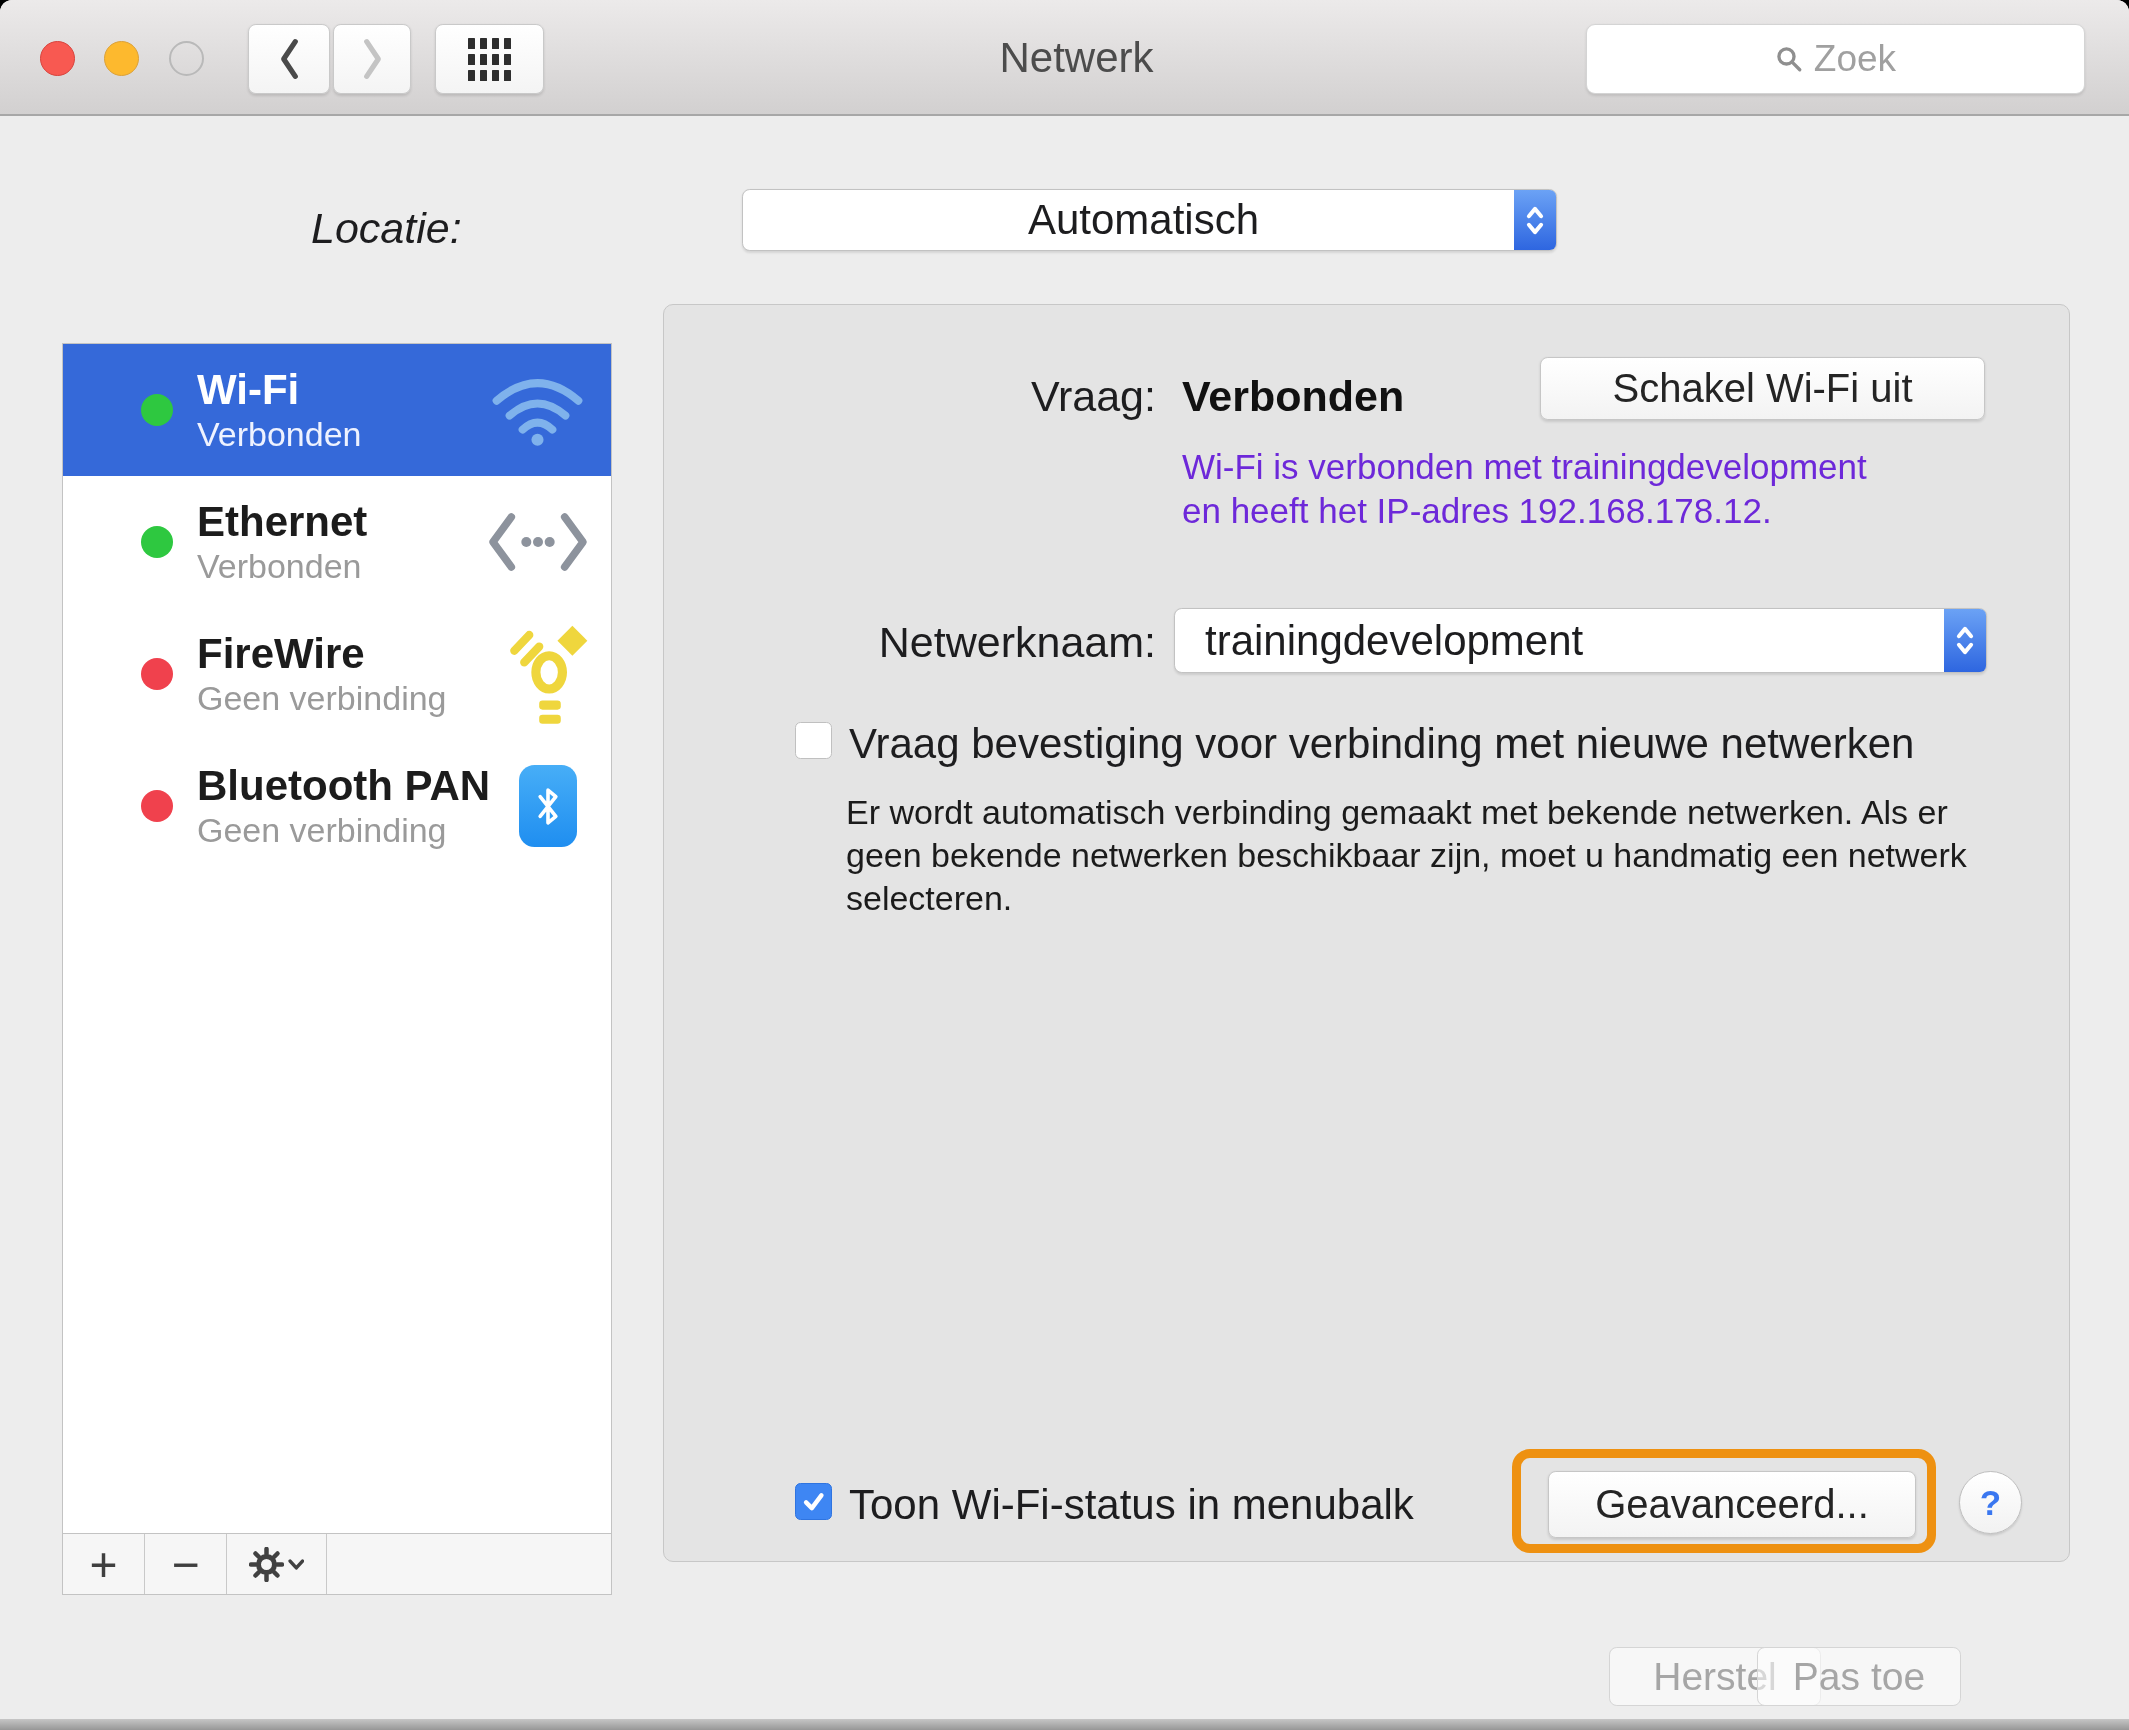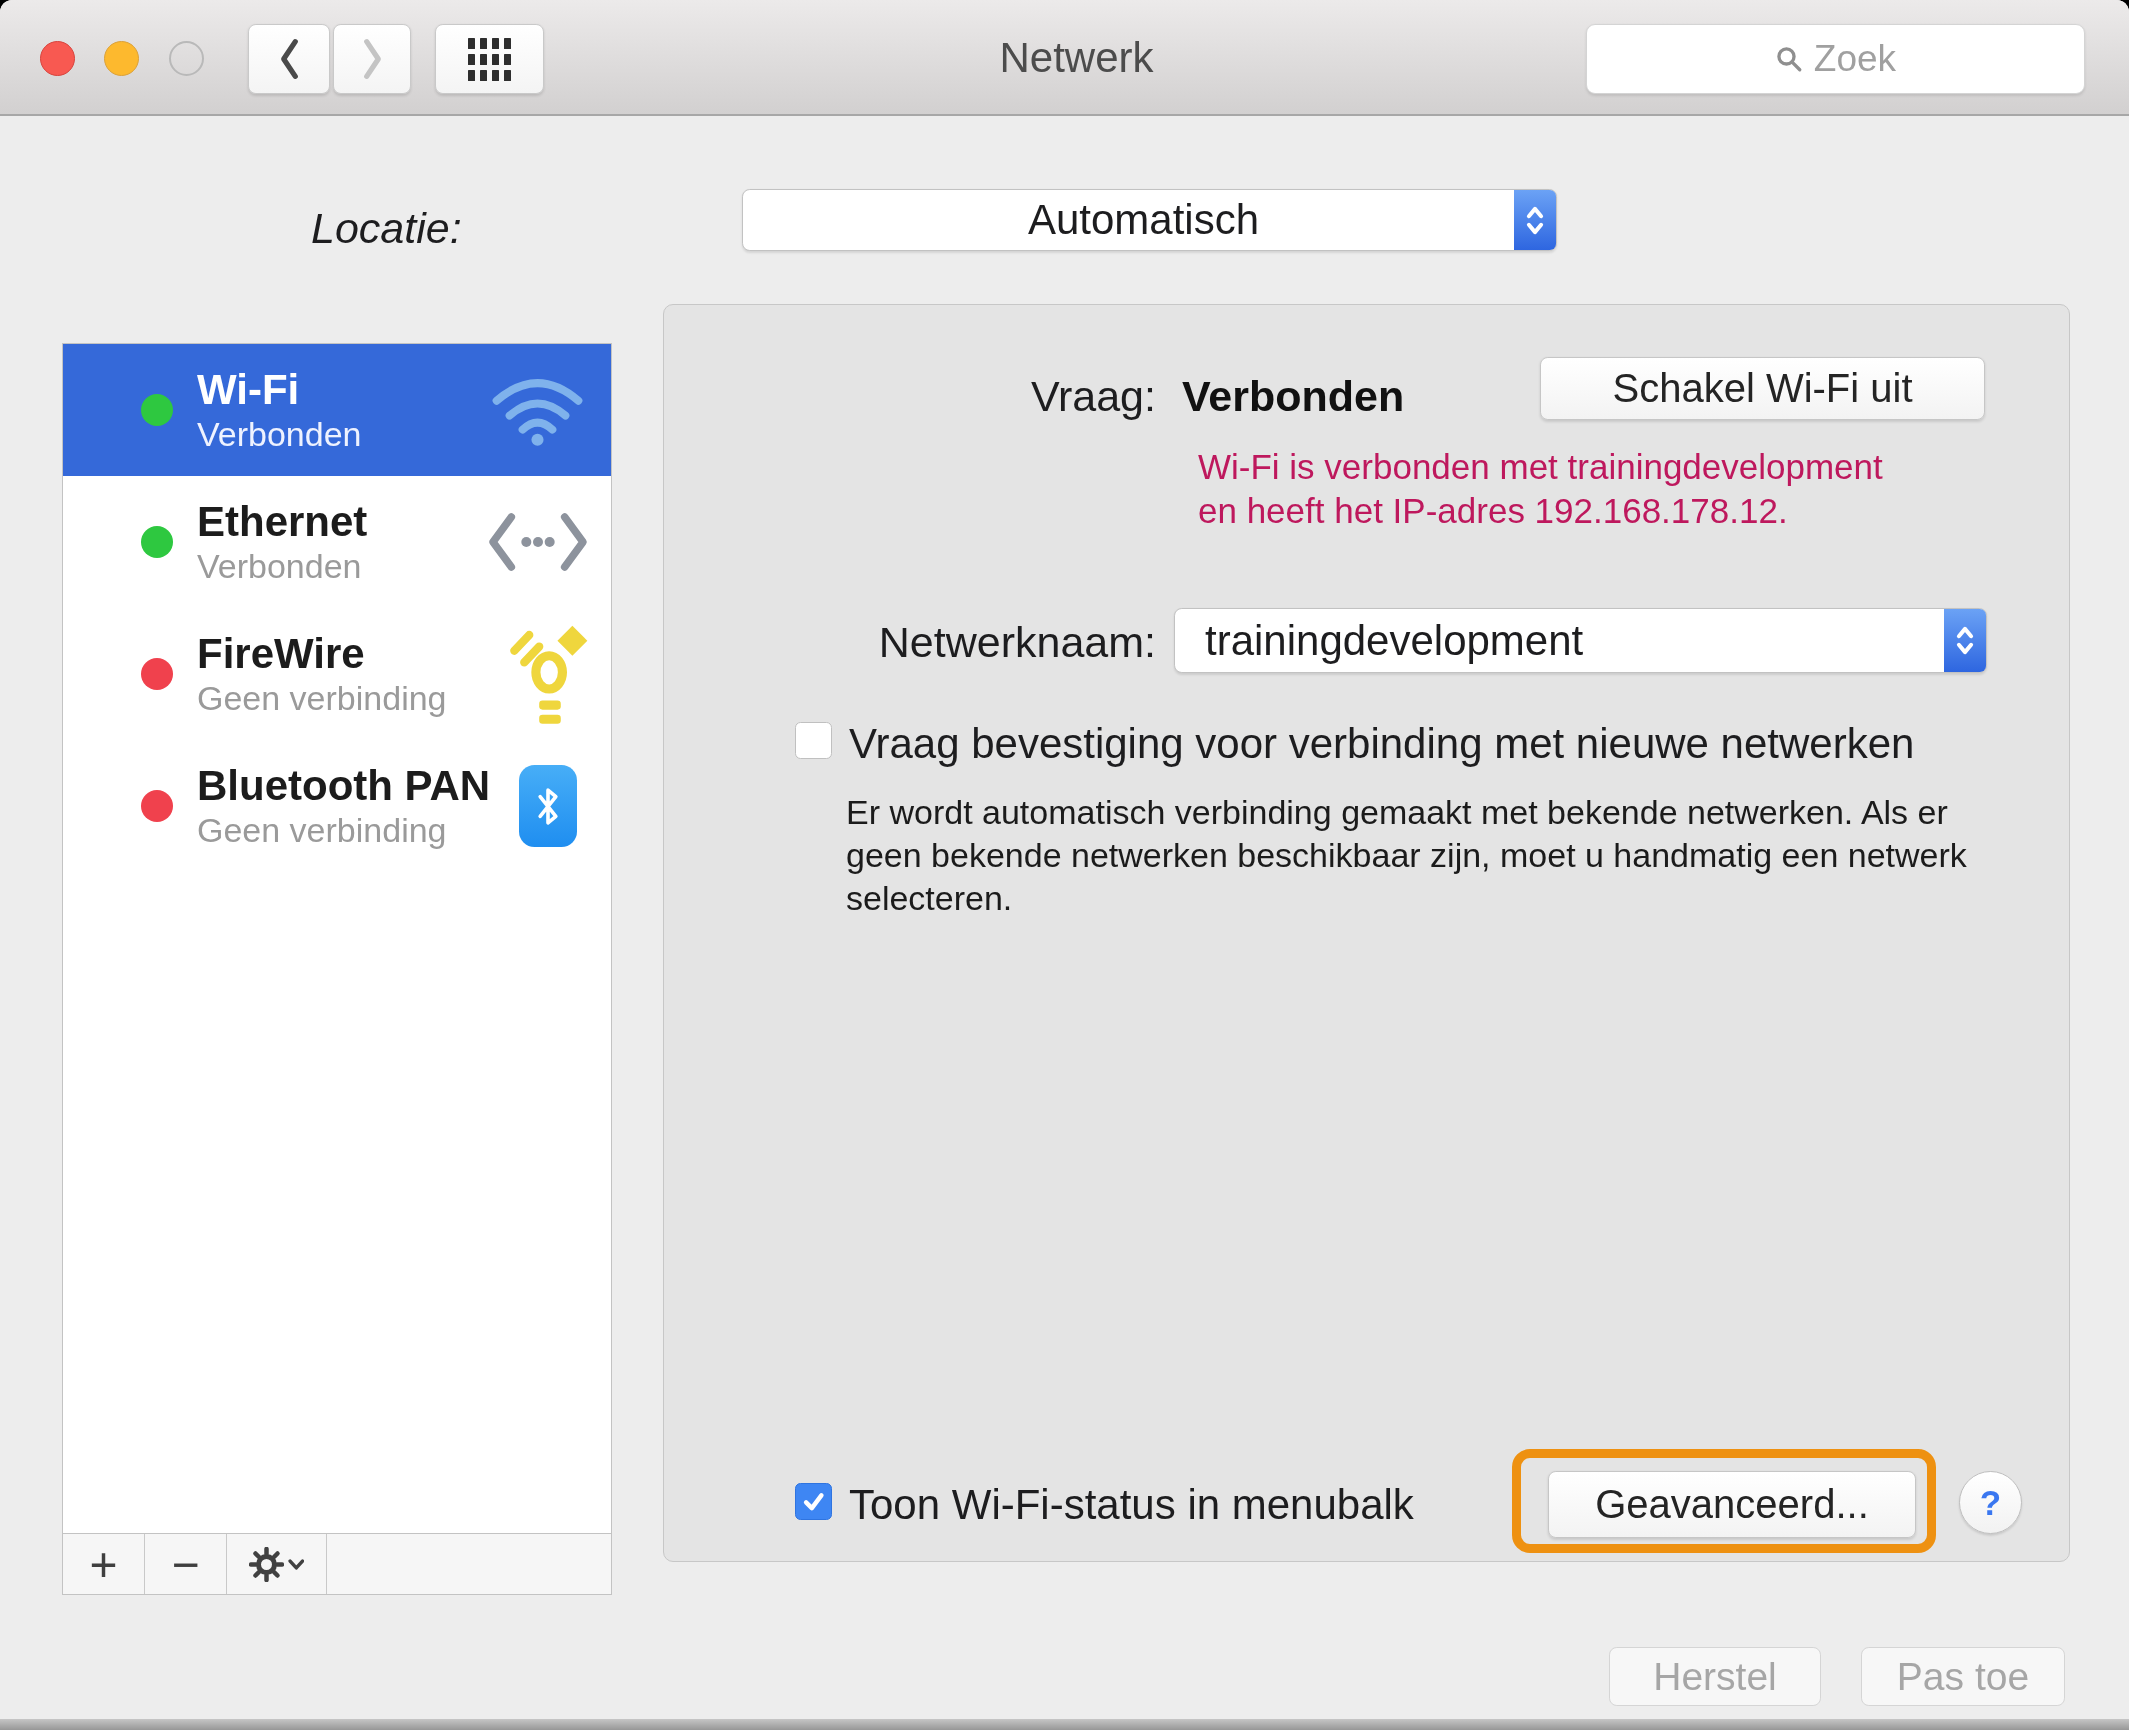--- a/index.html
+++ b/index.html
@@ -61,21 +61,21 @@
 
   
   .panel { position:absolute; left:663px; top:304px; width:1407px; height:1258px;
            background:#e4e4e4; border:1.1px solid #c7c7c7; border-radius:10px; }
   .status-label { position:absolute; left:58px; top:67px; width:434px; text-align:right; }
   .status-value { position:absolute; left:518px; top:67px; font-size:43px; font-weight:bold; color:#111; }
   .push-btn { background:linear-gradient(#ffffff,#f3f3f3); border:1.1px solid #c6c6c6; border-radius:7.8px;
               box-shadow:0 1.7px 2.8px rgba(0,0,0,.12); display:flex; align-items:center; justify-content:center;
               font-size:40px; color:#242424; }
   .btn-wifi-off { position:absolute; left:876px; top:52px; width:445px; height:63px; }
-  .status-desc { position:absolute; left:534px; top:140px; font-size:35px; color:#be185d; line-height:44px; }
+  .status-desc { position:absolute; left:518px; top:140px; font-size:35px; color:#6d28d9; line-height:44px; }
   .net-label { position:absolute; left:58px; top:313px; width:434px; text-align:right; }
   .dd-net { left:510px; top:303px; width:813px; height:65px; }
   .checkbox { position:absolute; width:37px; height:37px; background:#fff; border:1.7px solid #c0c0c0;
               border-radius:5.5px; display:flex; align-items:center; justify-content:center; }
   .checkbox svg { display:none; }
   .checkbox.checked { background:#3e86f3; border-color:#2f74e0; }
   .checkbox.checked svg { display:block; }
   .cb-ask { left:131px; top:417px; }
   .cb-ask-label { position:absolute; left:185px; top:415px; font-size:42px; }
   .ask-desc { position:absolute; left:182px; top:486px; width:1164px; font-size:34px; color:#1b1b1b; line-height:43px; }
@@ -87,21 +87,21 @@
   .help-btn { position:absolute; left:1295px; top:1166px; width:63px; height:63px; border-radius:50%;
               background:linear-gradient(#ffffff,#f2f2f2); border:1.7px solid #bfbfbf;
               box-shadow:0 1.7px 2.2px rgba(0,0,0,.12); display:flex; align-items:center; justify-content:center;
               font-size:35px; font-weight:bold; color:#3a77f0; }
 
   
   .footer-btn { position:absolute; top:1647px; height:59px; font-size:39px; }
   .btn-assist { left:1246px; width:319px; }
   .btn-disabled { background:rgba(255,255,255,.55); border-color:#d5d5d5; color:#a6a6a6; box-shadow:none; }
   .btn-revert { left:1609px; width:212px; }
-  .btn-apply  { left:1861px; width:204px; }
+  .btn-apply  { left:1757px; width:204px; }
   .bottom-edge { position:absolute; left:0; top:1719px; width:2129px; height:11px;
                  background:linear-gradient(#c6c6c6,#979797); }
 </style>
 </head>
 <body>
 
 <div class="window">
 
   <div class="toolbar">
     <div class="tl tl-red"></div>

